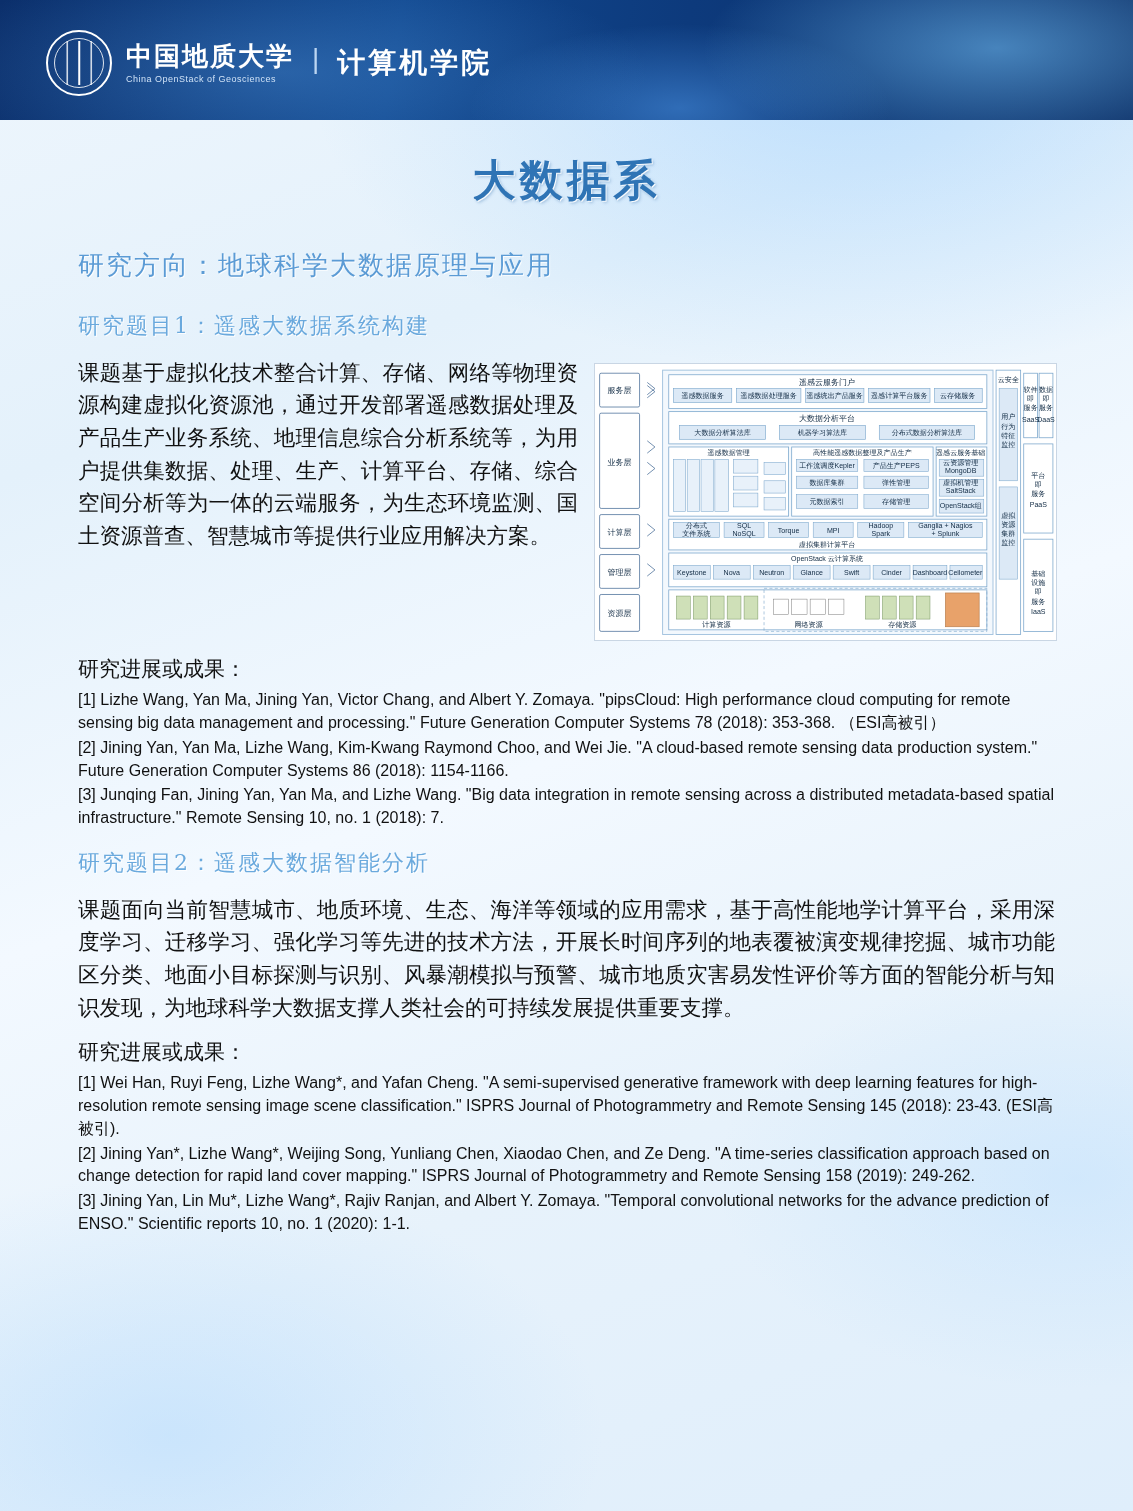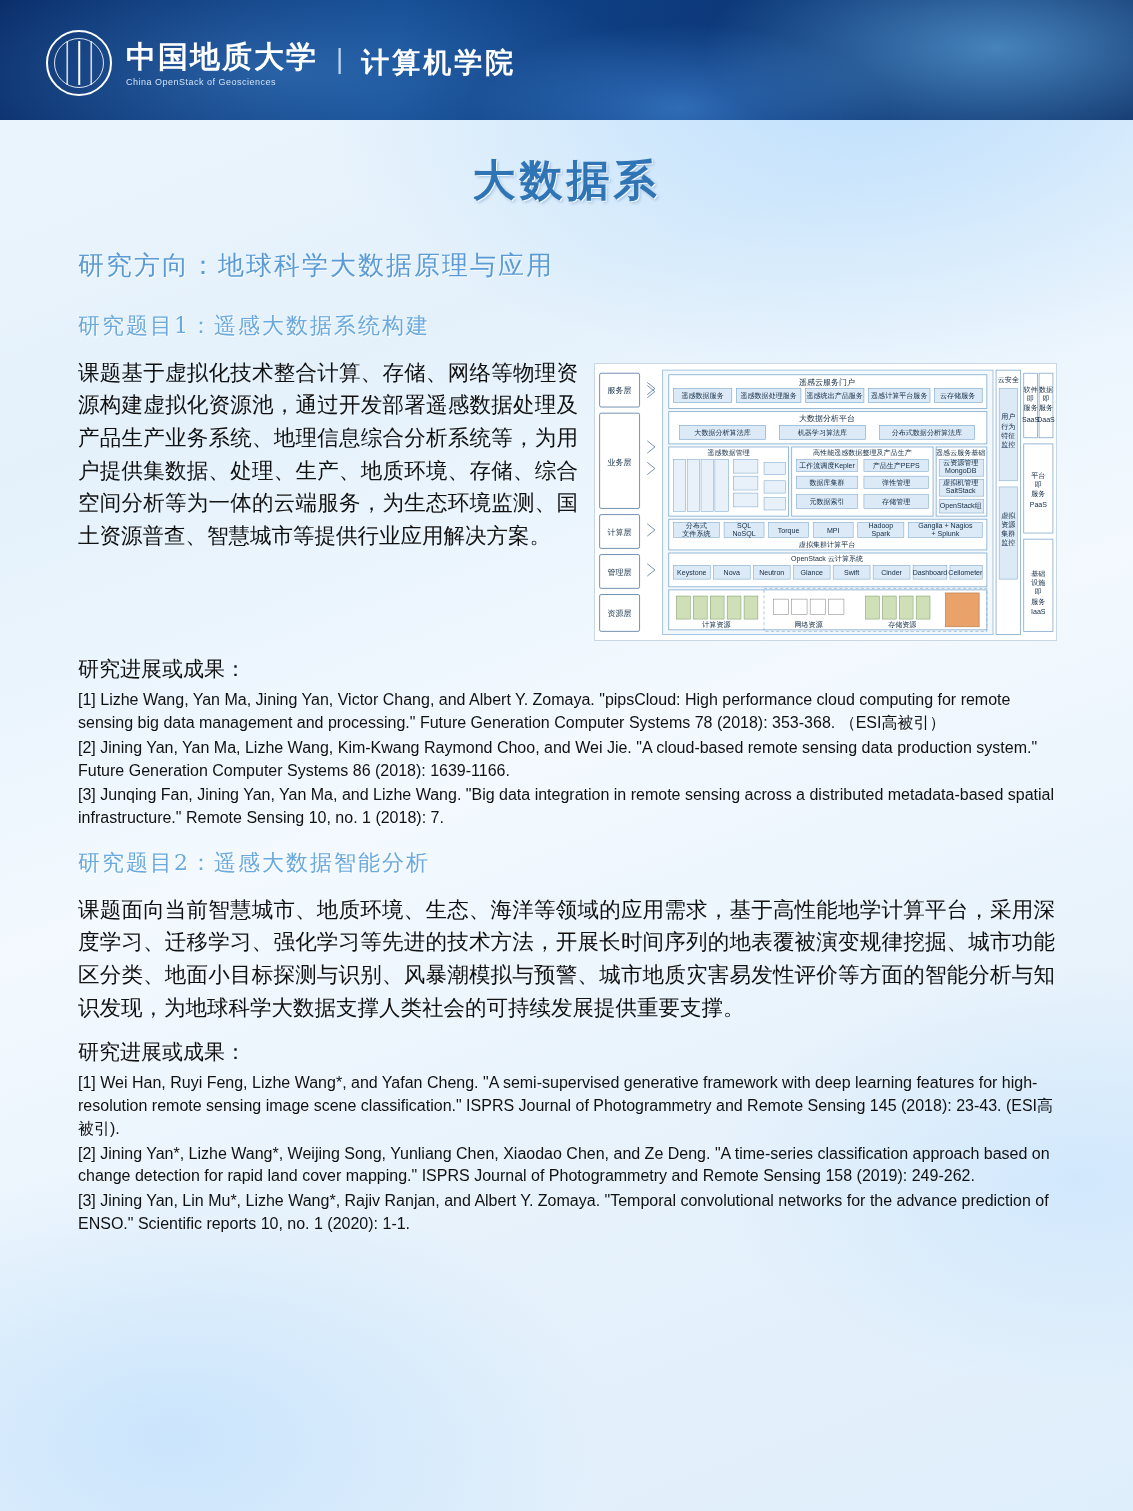--- a/index.html
+++ b/index.html
@@ -26,21 +26,21 @@
   }
   .logo{position:absolute;left:46px;top:30px;display:flex;align-items:center;gap:14px;}
   .seal{
     width:62px;height:62px;border-radius:50%;border:2px solid #ffffff;position:relative;flex:0 0 auto;
   }
   .seal:before{content:"";position:absolute;inset:6px;border-radius:50%;border:1px solid rgba(255,255,255,.85);}
   .seal:after{
     content:"";position:absolute;left:50%;top:9px;width:1.5px;height:44px;background:#fff;transform:translateX(-50%);
     box-shadow:-12px 0 0 -0.2px rgba(255,255,255,.8), 12px 0 0 -0.2px rgba(255,255,255,.8);
   }
-  .logo-cn{color:#fff;font-family:"DejaVu Serif", serif;font-weight:bold;font-size:30px;letter-spacing:2px;line-height:1.1;}
+  .logo-cn{color:#fff;font-family:"DejaVu Serif", serif;font-weight:bold;font-size:26px;letter-spacing:2px;line-height:1.1;}
   .logo-en{color:#cfe2f7;font-size:9px;letter-spacing:.5px;margin-top:4px;}
   .logo-div{color:#bcd6f2;font-size:28px;margin:0 4px 8px 4px;font-weight:300;}
   .logo-dept{color:#fff;font-family:"DejaVu Serif", serif;font-weight:bold;font-size:28px;letter-spacing:3px;}
 
   .title-wrap{text-align:center;margin-top:34px;}
   .title-main,.title-sub{
     font-family:"DejaVu Serif", serif;font-weight:bold;letter-spacing:4px;
     color:#2f74b5;
     text-shadow:1px 1px 0 rgba(255,255,255,.9), 2px 2px 3px rgba(90,140,190,.45);
   }
@@ -92,21 +92,21 @@
   <div class="title-sub">大数据系</div>
 </div>
 
 <div class="content">
 
   <div class="direction">研究方向：地球科学大数据原理与应用</div>
 
   <div class="topic">研究题目1：遥感大数据系统构建</div>
 
   <div class="flowrow">
-    <div class="col-text para-cn">课题基于虚拟化技术整合计算、存储、网络等物理资源构建虚拟化资源池，通过开发部署遥感数据处理及产品生产业务系统、地理信息综合分析系统等，为用户提供集数据、处理、生产、地质环境、存储、综合空间分析等为一体的云端服务，为生态环境监测、国土资源普查、智慧城市等提供行业应用解决方案。</div>
+    <div class="col-text para-cn">课题基于虚拟化技术整合计算、存储、网络等物理资源构建虚拟化资源池，通过开发部署遥感数据处理及产品生产业务系统、地理信息综合分析系统等，为用户提供集数据、处理、生产、计算平台、存储、综合空间分析等为一体的云端服务，为生态环境监测、国土资源普查、智慧城市等提供行业应用解决方案。</div>
 
     <div class="fig">
       <svg viewBox="0 0 300 180" preserveAspectRatio="xMidYMid meet">
         <rect x="0" y="0" width="300" height="180" fill="#ffffff"></rect>
 
         <g stroke="#4a6f99" fill="#ffffff" stroke-width="0.5">
           <rect x="3" y="6" width="26" height="22" rx="1"></rect>
           <rect x="3" y="32" width="26" height="62" rx="1"></rect>
           <rect x="3" y="98" width="26" height="22" rx="1"></rect>
           <rect x="3" y="124" width="26" height="22" rx="1"></rect>
@@ -325,21 +325,21 @@
             <text x="288.5" y="150">即</text>
             <text x="288.5" y="156">服务</text>
             <text x="288.5" y="163">IaaS</text>
         </g>
       </svg>
     </div>
   </div>
 
   <div class="res-head">研究进展或成果：</div>
   <p class="ref">[1] Lizhe Wang, Yan Ma, Jining Yan, Victor Chang, and Albert Y. Zomaya. "pipsCloud: High performance cloud computing for remote sensing big data management and processing." Future Generation Computer Systems 78 (2018): 353-368. （ESI高被引）</p>
-  <p class="ref">[2] Jining Yan, Yan Ma, Lizhe Wang, Kim-Kwang Raymond Choo, and Wei Jie. "A cloud-based remote sensing data production system." Future Generation Computer Systems 86 (2018): 1639-1166.</p>
+  <p class="ref">[2] Jining Yan, Yan Ma, Lizhe Wang, Kim-Kwang Raymond Choo, and Wei Jie. "A cloud-based remote sensing data production system." Future Generation Computer Systems 86 (2018): 1154-1166.</p>
   <p class="ref">[3] Junqing Fan, Jining Yan, Yan Ma, and Lizhe Wang. "Big data integration in remote sensing across a distributed metadata-based spatial infrastructure." Remote Sensing 10, no. 1 (2018): 7.</p>
 
   <div class="topic sec2">研究题目2：遥感大数据智能分析</div>
   <p class="para-cn para2">课题面向当前智慧城市、地质环境、生态、海洋等领域的应用需求，基于高性能地学计算平台，采用深度学习、迁移学习、强化学习等先进的技术方法，开展长时间序列的地表覆被演变规律挖掘、城市功能区分类、地面小目标探测与识别、风暴潮模拟与预警、城市地质灾害易发性评价等方面的智能分析与知识发现，为地球科学大数据支撑人类社会的可持续发展提供重要支撑。</p>
 
   <div class="res-head">研究进展或成果：</div>
   <p class="ref">[1]  Wei Han, Ruyi Feng, Lizhe Wang*, and Yafan Cheng. "A semi-supervised generative framework with deep learning features for high-resolution remote sensing image scene classification." ISPRS Journal of Photogrammetry and Remote Sensing 145 (2018): 23-43. (ESI高被引).</p>
   <p class="ref">[2] Jining Yan*, Lizhe Wang*, Weijing Song, Yunliang Chen, Xiaodao Chen, and Ze Deng. "A time-series classification approach based on change detection for rapid land cover mapping." ISPRS Journal of Photogrammetry and Remote Sensing 158 (2019): 249-262.</p>
   <p class="ref">[3] Jining Yan, Lin Mu*, Lizhe Wang*, Rajiv Ranjan, and Albert Y. Zomaya. "Temporal convolutional networks for the advance prediction of ENSO." Scientific reports 10, no. 1 (2020): 1-1.</p>
 

